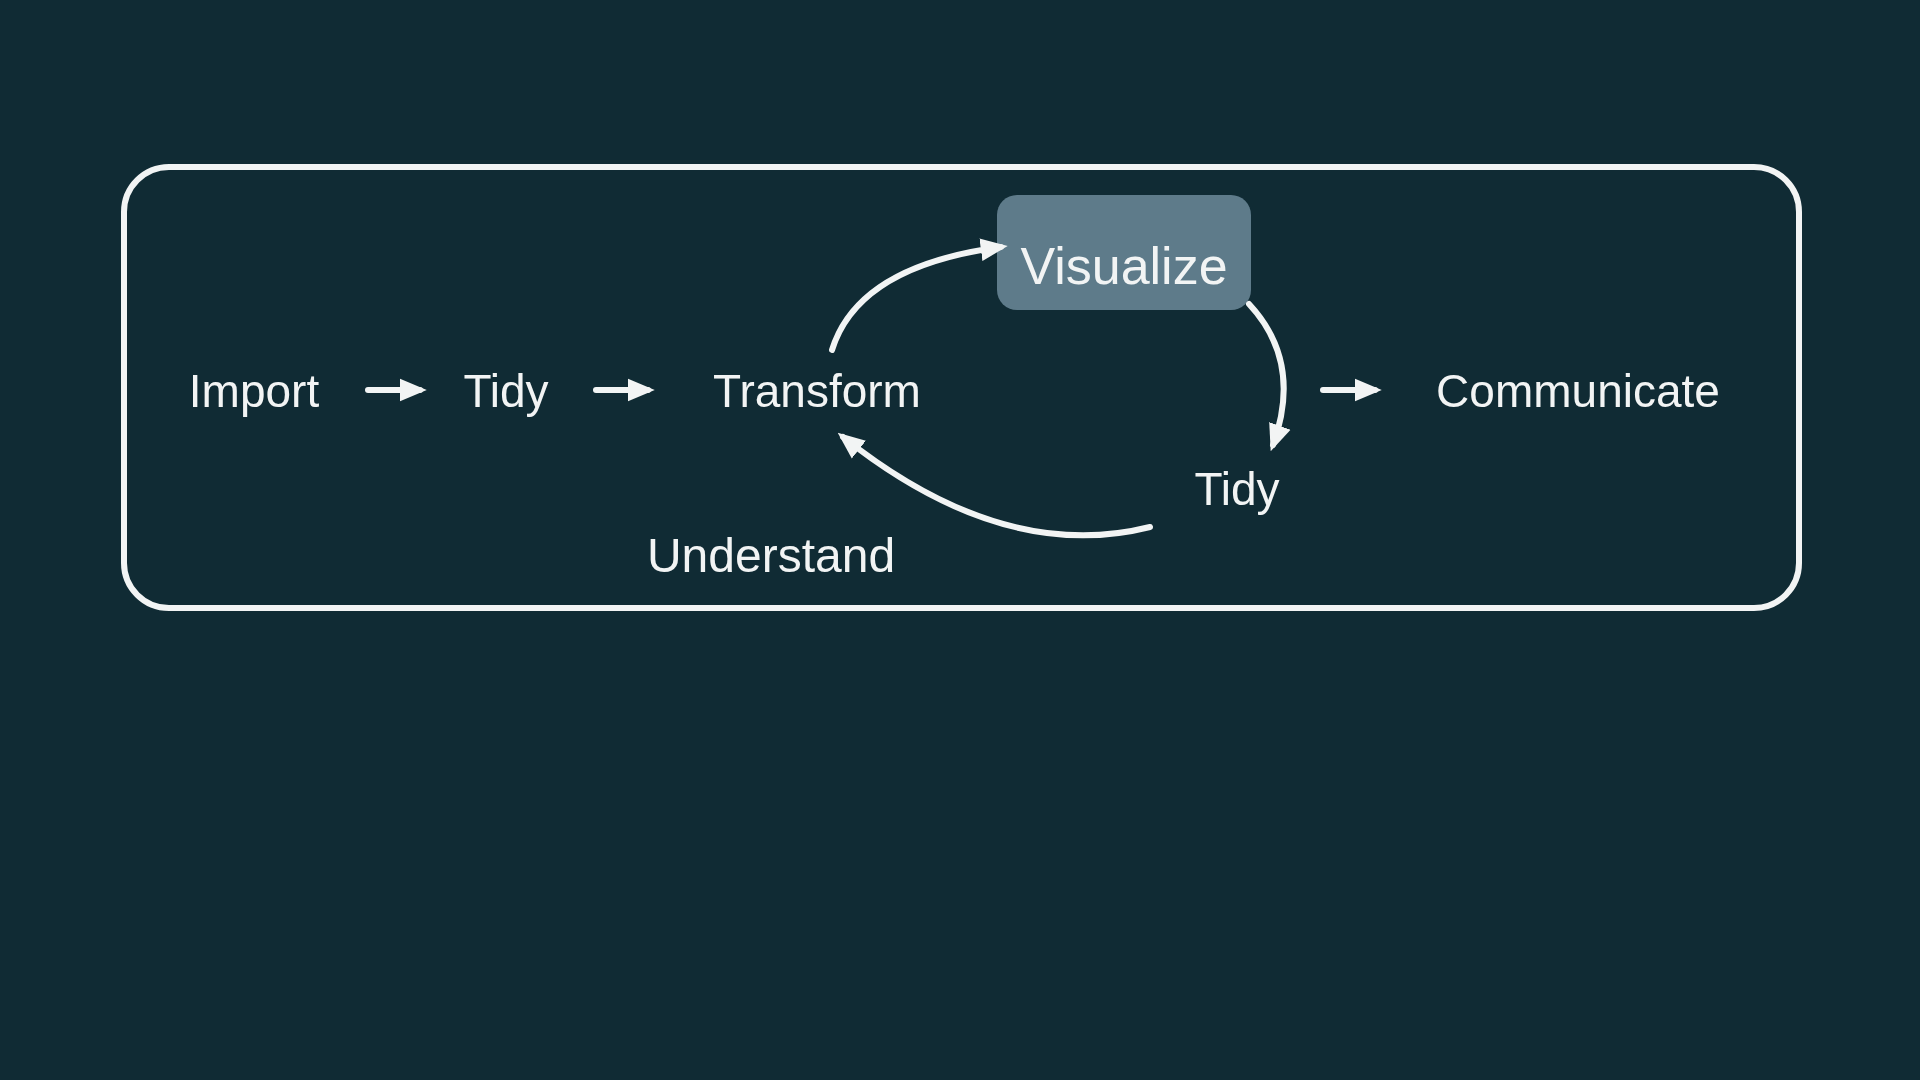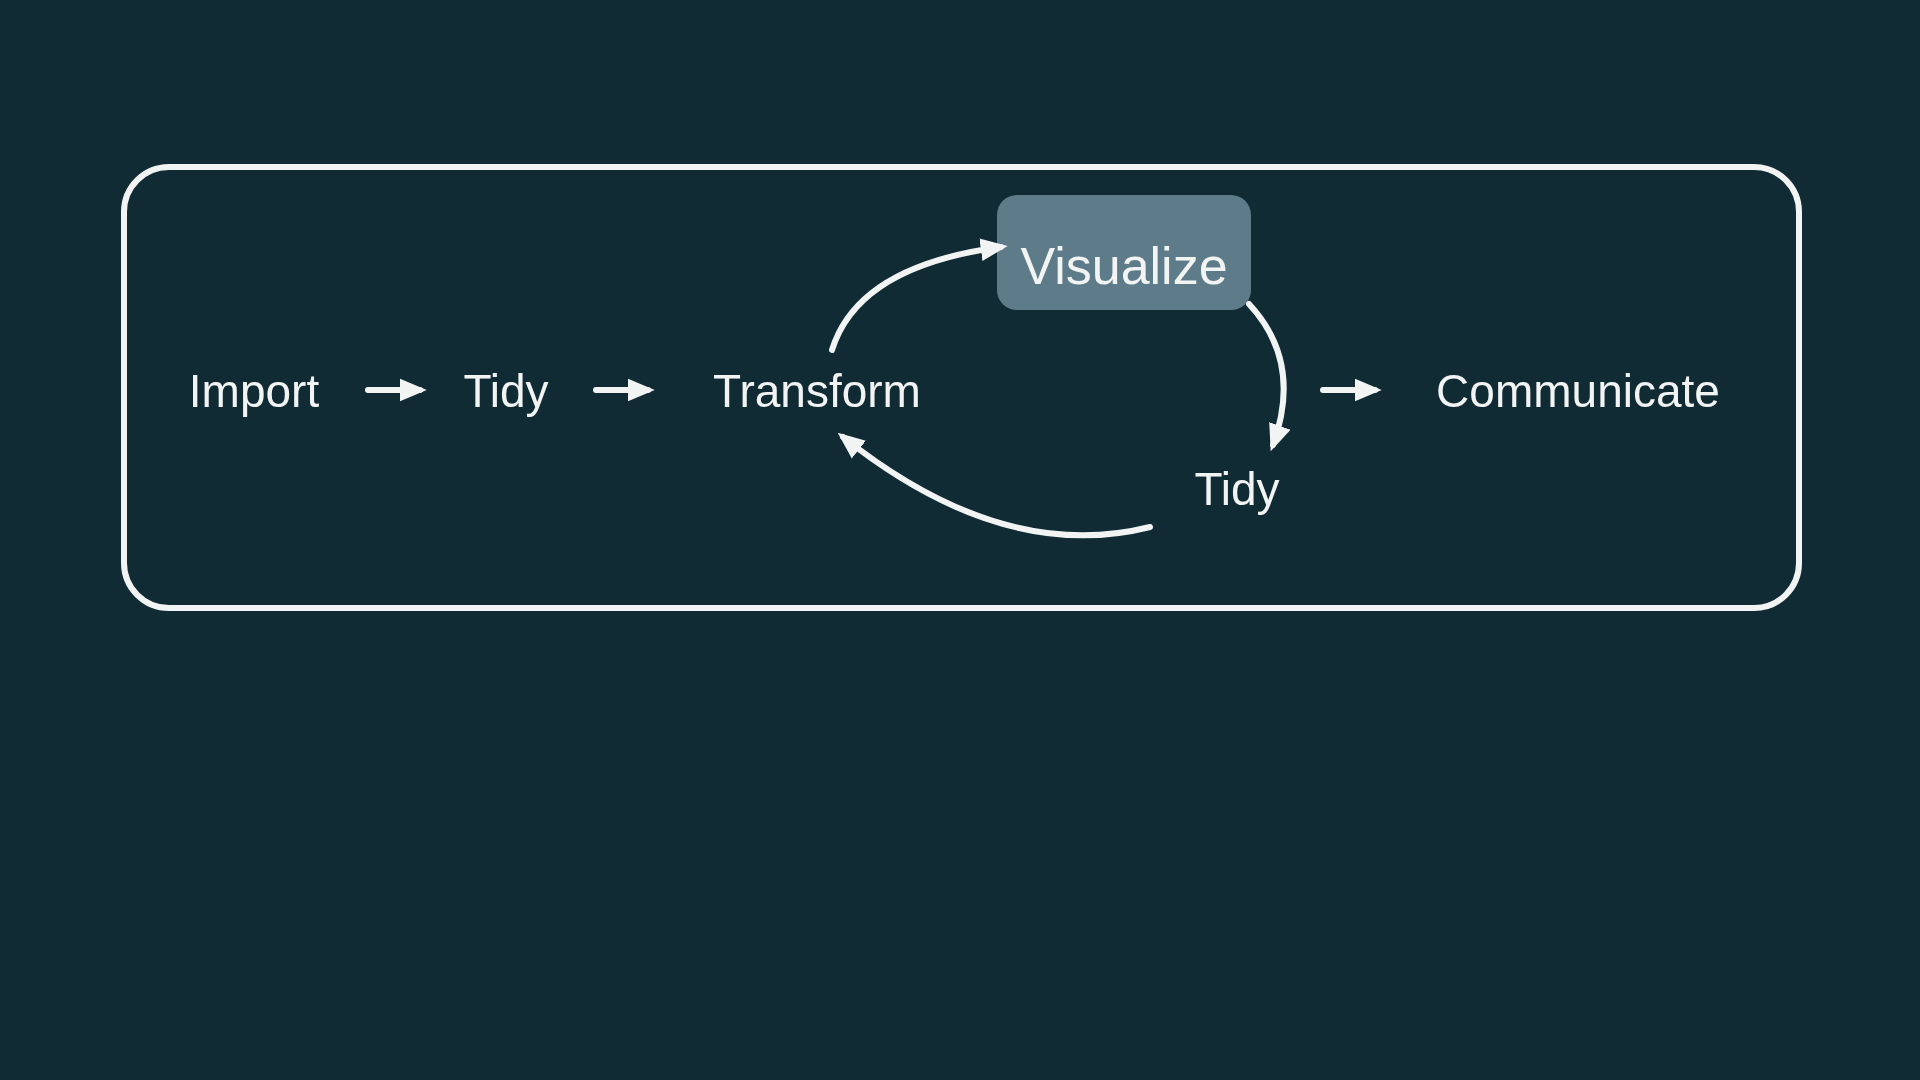--- a/index.html
+++ b/index.html
@@ -89,15 +89,16 @@
   <div class="label" style="left:506px; top:391px">Tidy</div>
 
   <div class="label" style="left:817px; top:391px">Transform</div>
 
   <div class="label chip-text" style="left:1124px; top:266px">Visualize</div>
 
   <div class="label" style="left:1237px; top:489px">Tidy</div>
 
   <div class="label" style="left:1578px; top:391px">Communicate</div>
 
+  <div class="label small" style="left:771px; top:556px">Understand</div>
 
 
 </div>
 
 </body></html>

